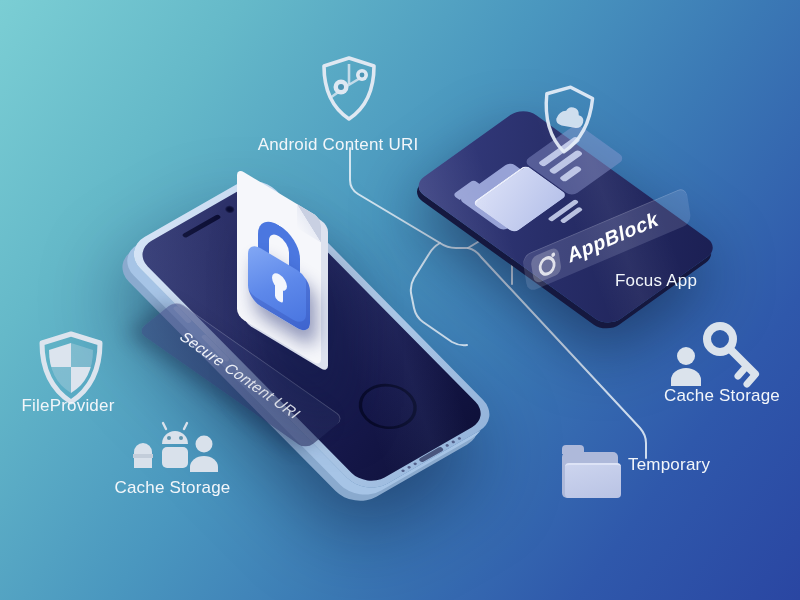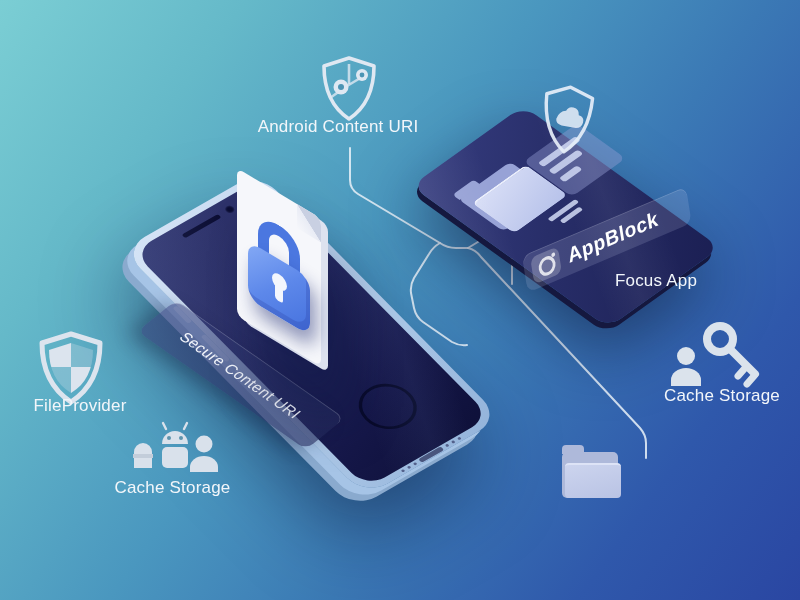--- a/index.html
+++ b/index.html
@@ -111,37 +111,37 @@
       <path d="M33,4 L58,12 C58,35 51,53 33,65 C15,53 8,35 8,12 Z"></path>
       <path d="M33,10 L33,30" stroke-width="2.6" opacity=".8"></path>
       <path d="M28,34 L14,44" stroke-width="2.6" opacity=".8"></path>
       <path d="M31,32 L46,23" stroke-width="2.6" opacity=".8"></path>
     </g>
     <circle cx="25" cy="33" r="7.5" fill="#dfe8f2"></circle>
       <circle cx="25" cy="33" r="3" fill="#4d94b4"></circle>
     <circle cx="46" cy="21" r="6" fill="#dfe8f2"></circle>
       <circle cx="46" cy="21" r="2.4" fill="#4d94b4"></circle>
   </svg>
-  <div class="abs label" style="left:226px;top:117px;width:224px">Android Content URI</div>
+  <div class="abs label" style="left:226px;top:135px;width:224px">Android Content URI</div>
 
   <svg class="abs icon" style="left:36px;top:330px" width="70" height="76" viewBox="0 0 70 76">
     <defs>
         <clipPath id="innerShield">
           <path d="M35,13 L57,20 C57,39 50,54 35,63 C20,54 13,39 13,20 Z"></path>
         </clipPath>
       </defs>
     <path d="M35,4 L64,13 C64,39 55,59 35,72 C15,59 6,39 6,13 Z" fill="none" stroke="#dce4ee" stroke-width="5" stroke-linejoin="round"></path>
     <g clip-path="url(#innerShield)">
       <rect x="13" y="13" width="22" height="24" fill="#dce4ee"></rect>
       <rect x="35" y="37" width="22" height="27" fill="#dce4ee"></rect>
       <rect x="35" y="13" width="22" height="24" fill="rgba(220,228,238,0.28)"></rect>
       <rect x="13" y="37" width="22" height="27" fill="rgba(220,228,238,0.28)"></rect>
     </g>
   </svg>
-  <div class="abs label" style="left:24px;top:396px;width:112px">FileProvider</div>
+  <div class="abs label" style="left:12px;top:396px;width:112px">FileProvider</div>
 
   <svg class="abs icon" style="left:128px;top:414px" width="96" height="60" viewBox="0 0 96 60">
     <g fill="#d9e1eb">
       <path d="M6,54 V38 a9,9 0 0 1 18,0 V54 Z"></path>
       <rect x="5" y="40" width="20" height="4" fill="#c3cdda"></rect>
       <path d="M34,30 a13,13 0 0 1 26,0 Z"></path>
       <line x1="38" y1="15" x2="35" y2="9" stroke="#d9e1eb" stroke-width="2.4" stroke-linecap="round"></line>
       <line x1="56" y1="15" x2="59" y2="9" stroke="#d9e1eb" stroke-width="2.4" stroke-linecap="round"></line>
       <rect x="34" y="33" width="26" height="21" rx="5"></rect>
       <circle cx="41" cy="24" r="2" fill="#5d93ad"></circle>
@@ -220,15 +220,16 @@
       <path d="M86,58 l-7,8" stroke-width="7"></path>
     </g>
   </svg>
   <div class="abs label" style="left:658px;top:386px;width:128px">Cache Storage</div>
 
   <div class="abs temp-folder">
     <div class="tf-back"></div>
     <div class="tf-front"></div>
   </div>
   <div class="abs label temp-label">
+    <span style="display:block">Temporary</span>
   </div>
 
 </div>
 
 </body></html>

